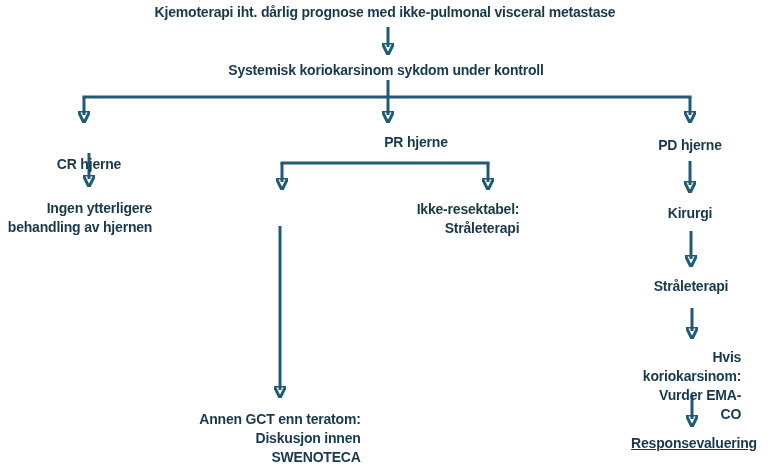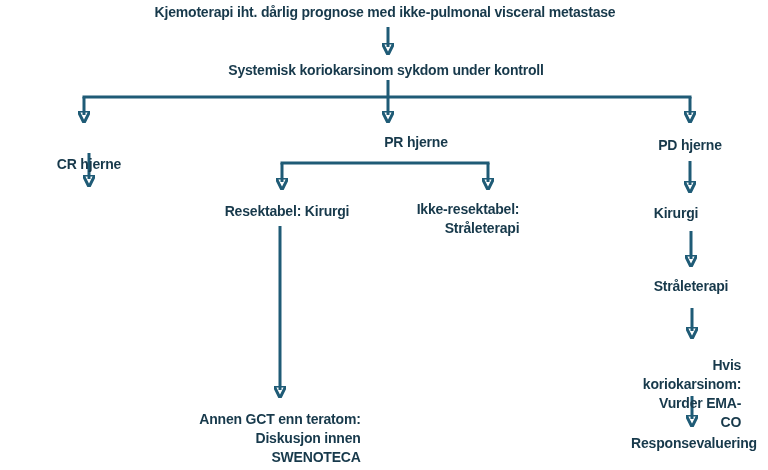--- a/index.html
+++ b/index.html
@@ -72,32 +72,33 @@
   <div class="node oneline" style="left:385px;top:3px;">Kjemoterapi iht. dårlig prognose med ikke-pulmonal visceral metastase</div>
 
   <div class="node oneline" style="left:386px;top:61px;">Systemisk koriokarsinom sykdom under kontroll</div>
 
   <div class="node oneline" style="left:89px;top:127px;margin-top:28px;">CR hjerne</div>
 
   <div class="node oneline" style="left:388px;top:133px;margin-left:28px;">PR hjerne</div>
 
   <div class="node oneline" style="left:690px;top:136px;">PD hjerne</div>
 
+  <div class="node" style="left:80px;top:199px;">Ingen ytterligere
+behandling av hjernen</div>
 
-  <div class="node oneline" style="left:287px;top:202px;">Resektabel: Kirurgi</div>
 
   <div class="node" style="left:468px;top:200px;">Ikke-resektabel:
 Stråleterapi</div>
 
   <div class="node" style="left:280px;top:410px;">Annen GCT enn teratom:
 Diskusjon innen
 SWENOTECA</div>
 
-  <div class="node oneline" style="left:676px;top:204px;">Kirurgi</div>
+  <div class="node oneline" style="left:690px;top:204px;">Kirurgi</div>
 
   <div class="node oneline" style="left:691px;top:277px;">Stråleterapi</div>
 
-  <div class="node" style="left:692px;top:356px;">Hvis koriokarsinom:
+  <div class="node" style="left:692px;top:348px;">Hvis koriokarsinom:
 Vurder EMA-CO</div>
 
-  <div class="node oneline" style="left:694px;top:434px;">Responsevaluering</div>
+  <div class="node oneline" style="left:694px;top:434px;text-decoration:underline;">Responsevaluering</div>
 
 </div>
 
 </body></html>

